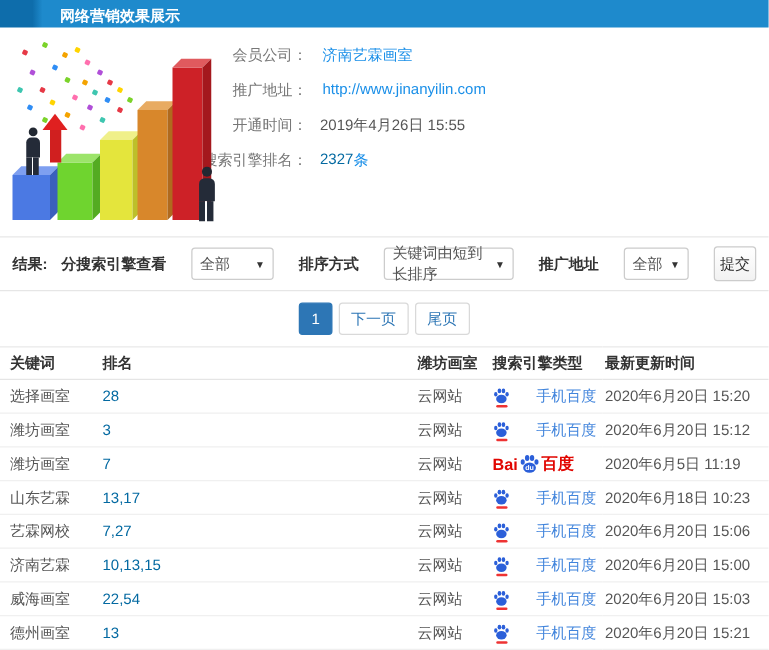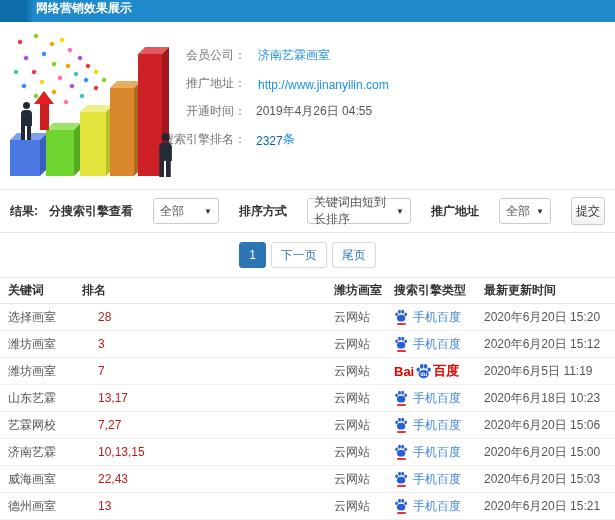--- a/index.html
+++ b/index.html
@@ -5,21 +5,21 @@
   * { box-sizing: border-box; margin: 0; padding: 0; }
   html, body { width: 615px; height: 520px; }
   body {
     font-family: "Liberation Sans", "DejaVu Sans", sans-serif;
     font-size: 12px; color: #555; background: #fff; overflow: hidden;
   }
   
   .topbar {
     height: 22px;
     background: linear-gradient(90deg, #0e6dab 0px, #0e6dab 26px, #1e8acc 34px, #1e8acc 100%);
-    display: flex; align-items: flex-start; padding-left: 36px;
+    display: flex; align-items: flex-end; padding-left: 48px;
   }
   .topbar span { color: #fff; font-weight: bold; font-size: 12px; }
 
   
   .info-section { position: relative; height: 168px; border-bottom: 1px solid #e7e7e7; }
   .illustration { position: absolute; left: 0; top: 4px; width: 185px; height: 162px; }
   .confetti { position: absolute; left: 6px; top: 2px; width: 110px; height: 92px; }
   .confetti i { position: absolute; width: 4px; height: 4px; border-radius: 1px; transform: rotate(25deg); }
   .bar { position: absolute; bottom: 12px; }
   .bar::before { content: ""; position: absolute; left: 0; top: -7px; width: 100%; height: 7px;
@@ -43,21 +43,21 @@
   .arrow-up .arrow-stem { width: 9px; height: 26px; margin: 0 auto; background: #d01f1f; }
   .person { position: absolute; width: 16px; }
   .person .head { width: 7px; height: 7px; border-radius: 50%; background: #222832; margin: 0 auto; }
   .person .torso { width: 11px; height: 16px; border-radius: 4px 4px 0 0; background: #242b38; margin: 1px auto 0; }
   .person .legs { width: 10px; height: 14px; margin: 0 auto;
     background: linear-gradient(90deg, #242b38 44%, #fff 44%, #fff 56%, #242b38 56%); }
   .person-1 { left: 18px; bottom: 48px; }
   .person-2 { left: 157px; bottom: 11px; transform: scale(1.15); transform-origin: bottom; }
 
   .info-form { margin-left: 150px; padding-top: 14px; }
-  .info-row { height: 28px; display: flex; align-items: flex-end; }
+  .info-row { height: 28px; display: flex; align-items: flex-start; }
   .info-label { display: inline-block; width: 96px; text-align: right; color: #777; }
   .info-value { margin-left: 10px; color: #555; }
   .info-link { margin-left: 12px; color: #1a8fe8; text-decoration: none; cursor: pointer; }
   .count-num { margin-left: 10px; color: #0369a1; }
   .count-unit { color: #1a8fe8; }
 
   
   .filter-bar { height: 43px; display: flex; align-items: center;
     border-bottom: 1px solid #e6e6e6; padding: 0 10px; }
   .result-label { font-weight: bold; color: #333; }
@@ -79,22 +79,22 @@
   .page-btn.active { background: #2d76b5; border-color: #2d76b5; color: #fff; }
 
   
   table { width: 100%; border-collapse: collapse; table-layout: fixed; border-top: 1px solid #e9e9e9; }
   col.c-keyword { width: 80px; } col.c-rank { width: 252px; } col.c-ranktype { width: 60px; }
   col.c-engine { width: 90px; } col.c-time { width: 133px; }
   th { height: 26px; text-align: left; font-weight: bold; color: #333;
     border-bottom: 1px solid #e5e5e5; padding-left: 2px; }
   th:first-child, td:first-child { padding-left: 8px; }
   td { height: 27px; border-bottom: 1px solid #f0f0f0; color: #555; padding-left: 2px; }
-  .rank-value { color: #b91c1c; cursor: pointer; margin-left: 16px; }
-  .engine-mobile { display: inline-flex; align-items: flex-start; gap: 5px; color: #4285dc; cursor: pointer; }
+  .rank-value { color: #0369a1; cursor: pointer; }
+  .engine-mobile { display: inline-flex; align-items: flex-end; gap: 21px; color: #4285dc; cursor: pointer; }
   .paw-wrap { display: inline-flex; flex-direction: column; align-items: center; line-height: 0; }
   .paw-underline { width: 9px; height: 2px; background: #e33; border-radius: 1px; margin-top: 1px; }
   .baidu-logo { display: inline-flex; align-items: center; font-weight: bold; font-size: 13px; cursor: pointer; }
   .baidu-logo .red { color: #e10601; }
   .baidu-badge { position: relative; display: inline-flex; margin: 0 1px; }
 </style>
 </head>
 <body>
 
 <div class="page">
@@ -158,21 +158,21 @@
       <div class="info-row">
         <span class="info-label">会员公司：</span>
         <a class="info-link">济南艺霖画室</a>
       </div>
       <div class="info-row">
         <span class="info-label">推广地址：</span>
         <a class="info-link">http://www.jinanyilin.com</a>
       </div>
       <div class="info-row">
         <span class="info-label">开通时间：</span>
-        <span class="info-value">2019年4月26日 04:55</span>
+        <span class="info-value">2019年4月26日 15:55</span>
       </div>
       <div class="info-row">
         <span class="info-label">搜索引擎排名：</span>
         <span class="count-num">2327</span>
         <span class="count-unit">条</span>
       </div>
     </div>
   </section>
 
   <section class="filter-bar">
@@ -355,21 +355,21 @@
           </span>
           <span>手机百度</span>
         </span>
         
       </td>
       <td>2020年6月20日 15:00</td>
     </tr>
 
     <tr>
       <td>威海画室</td>
-      <td><span class="rank-value">22,43</span></td>
+      <td><span class="rank-value">22,54</span></td>
       <td>云网站</td>
       <td>
         <span class="engine-mobile">
           <span class="paw-wrap">
             <svg width="14" height="13" viewBox="0 0 24 22">
               <ellipse cx="4.5" cy="9" rx="2.3" ry="3.1" fill="#2b5fd9"></ellipse>
               <ellipse cx="9.5" cy="4.5" rx="2.5" ry="3.3" fill="#2b5fd9"></ellipse>
               <ellipse cx="15" cy="4.5" rx="2.5" ry="3.3" fill="#2b5fd9"></ellipse>
               <ellipse cx="20" cy="9" rx="2.3" ry="3.1" fill="#2b5fd9"></ellipse>
               <ellipse cx="12.2" cy="15.5" rx="7.2" ry="5.8" fill="#2b5fd9"></ellipse>

